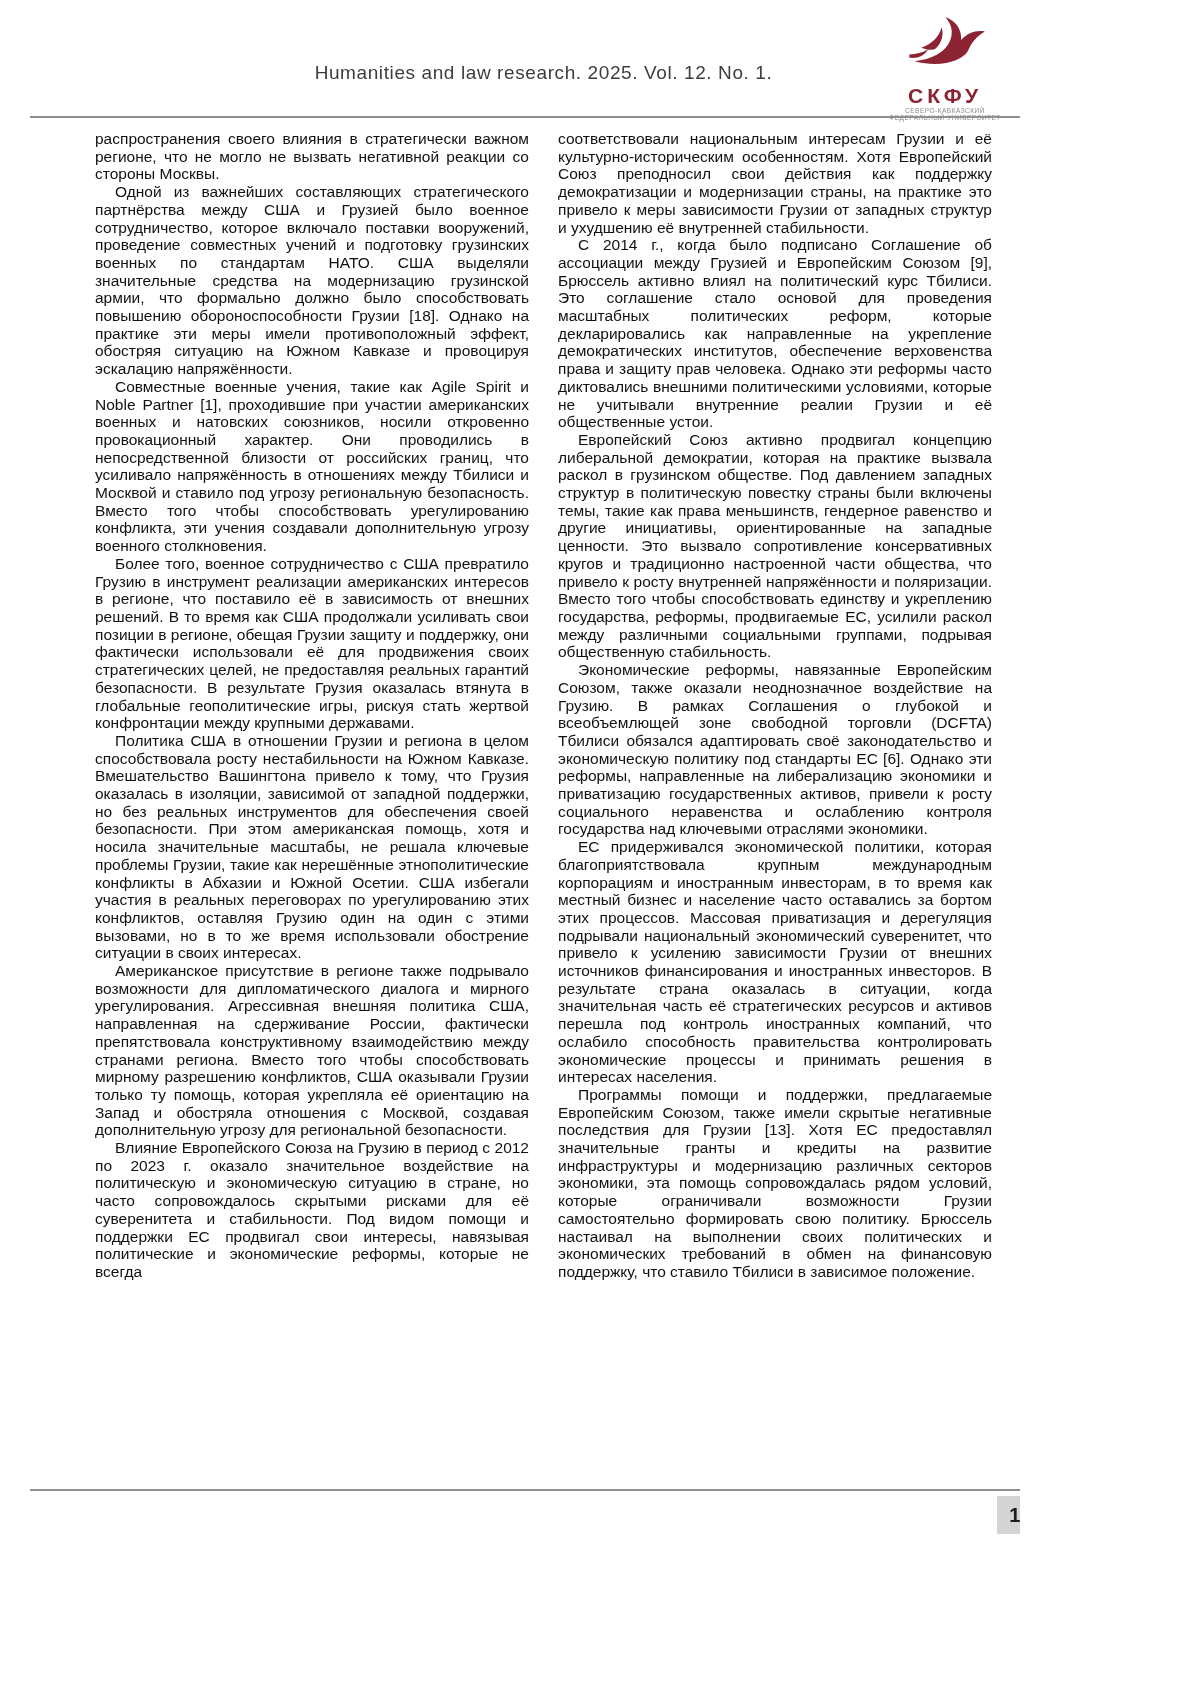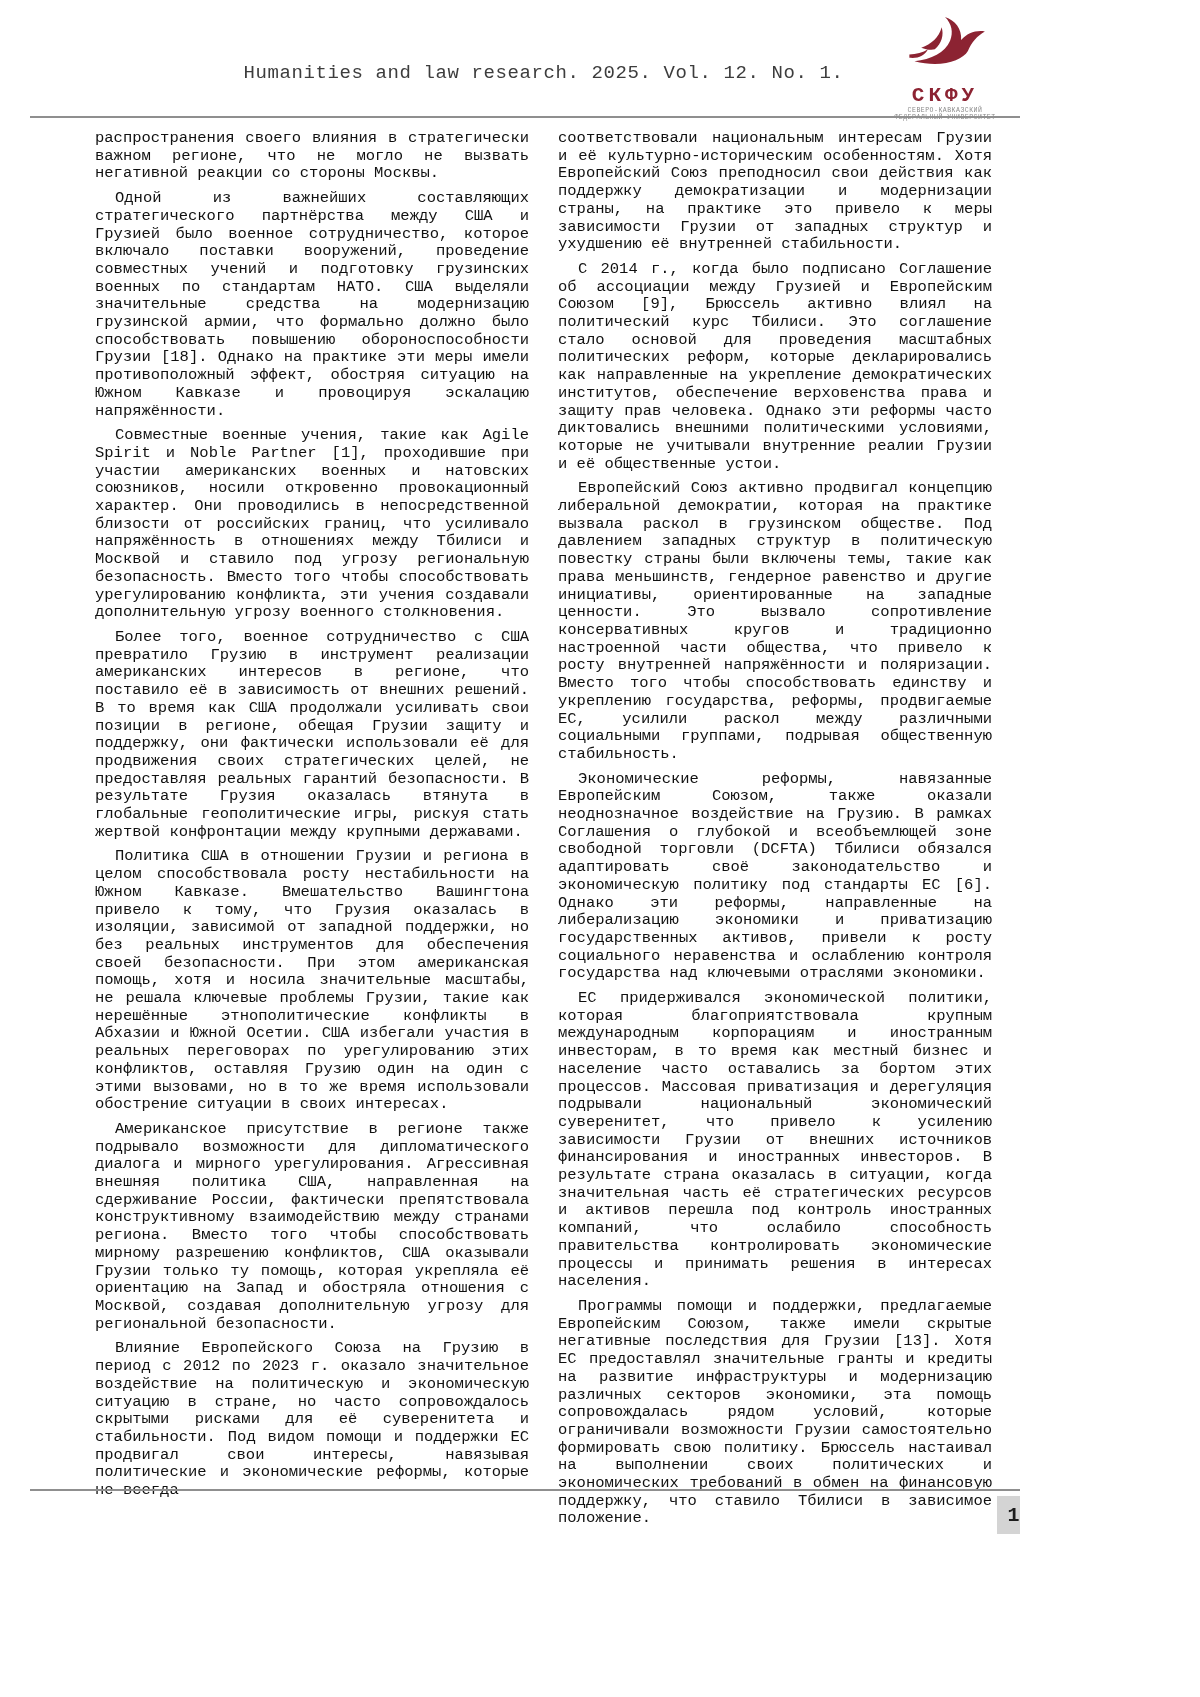--- a/index.html
+++ b/index.html
@@ -1,21 +1,21 @@
 <!DOCTYPE html>
 <html lang="ru"><head>
 <meta charset="utf-8">
 <style>
   html, body { margin: 0; padding: 0; background: #ffffff; }
   .page {
     position: relative;
     width: 1020px;
     height: 1697px;
     background: #ffffff;
-    font-family: Liberation Mono, monospace;
+    font-family: Liberation Sans, sans-serif;
     color: #1a1a1a;
     overflow: hidden;
   }
   
   .header-title {
     position: absolute;
     left: 95px;
     top: 62px;
     width: 897px;
     text-align: center;
@@ -67,21 +67,21 @@
   .column {
     width: 434px;
     text-align: justify;
     font-size: 15.5px;
     line-height: 17.7px;
     color: #111111;
     hyphens: auto;
     -webkit-hyphens: auto;
   }
   .column p.para { margin: 0; text-indent: 0; }
-  .column p.para.indent { text-indent: 20px; margin-top: 7px; }
+  .column p.para.indent { text-indent: 20px; }
   
   .page-number {
     position: absolute;
     left: 997px;
     top: 1496px;
     width: 57px;
     height: 38px;
     background: #d4d4d4;
     display: flex;
     align-items: center;

